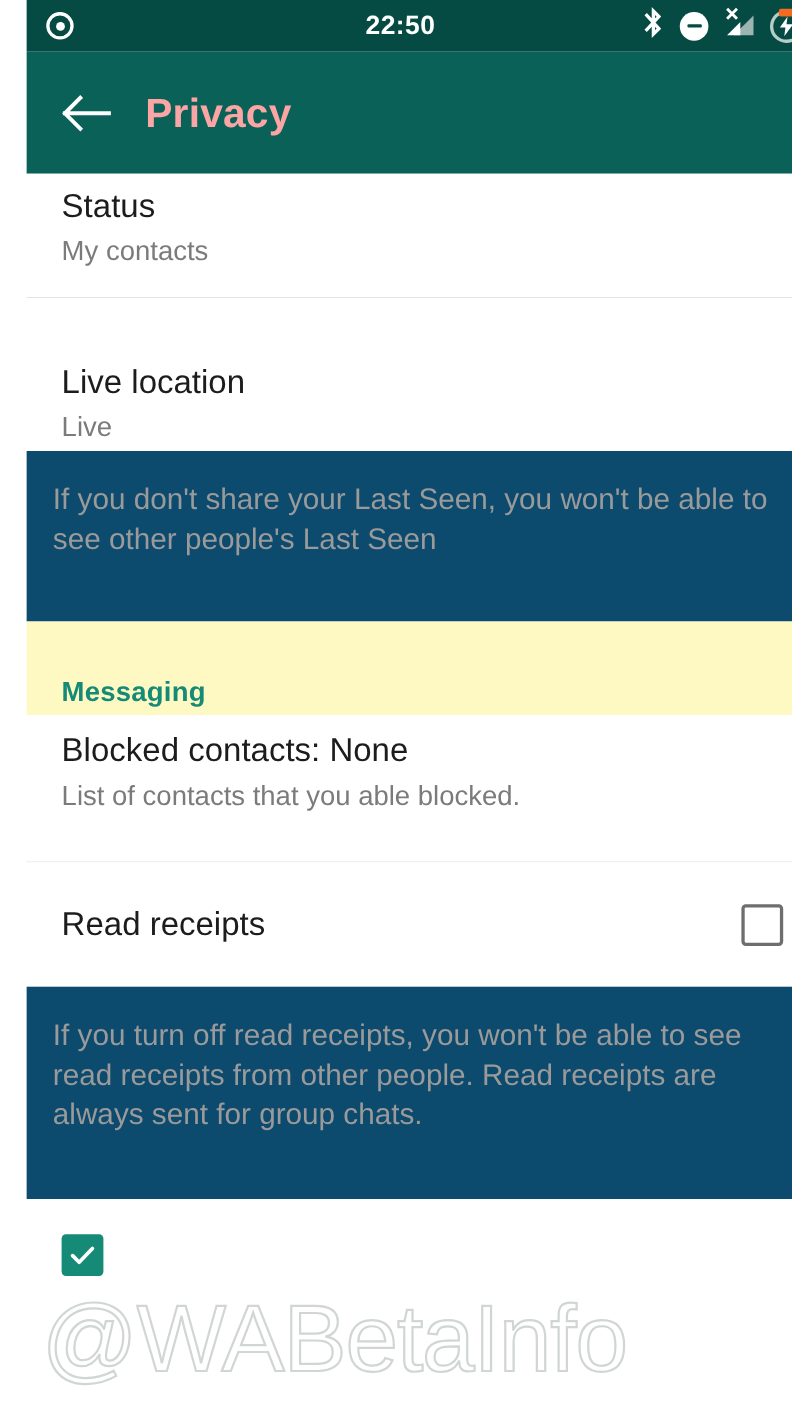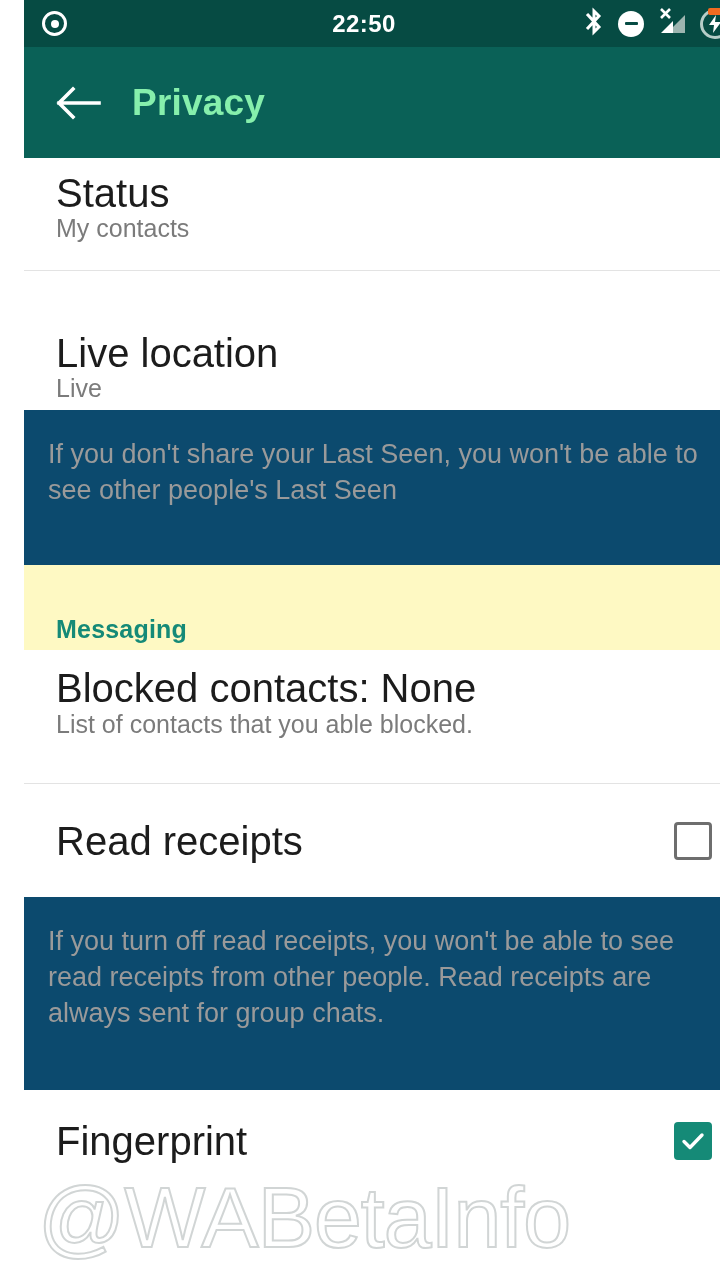--- a/index.html
+++ b/index.html
@@ -39,28 +39,28 @@
                     width:14px; height:7px; background:#f26b21; border-radius:2px; }
 
   
   #app-bar {
     position:absolute; top:47px; left:0; width:720px; height:111px;
     background:#0a6157;
     display:flex; align-items:center;
   }
   #back-button { width:108px; height:111px; display:flex; align-items:center;
                  justify-content:center; cursor:pointer; }
-  #app-title { color:#86efac; font-size:37px; font-weight:bold; letter-spacing:0.2px; }
+  #app-title { color:#fca5a5; font-size:37px; font-weight:bold; letter-spacing:0.2px; }
 
   
   #content { position:absolute; top:158px; left:0; width:720px; height:1122px;
              background:#ffffff; }
 
   .row { position:relative; background:#ffffff; padding:0 32px; }
-  .row-title { font-size:40px; color:#1c1c1c; line-height:1; }
+  .row-title { font-size:30px; color:#1c1c1c; line-height:1; }
   .row-sub   { font-size:25px; color:#7b7b7b; line-height:1; }
   .divider { height:1px; background:#e3e3e3; width:100%; }
 
   .info-block { background:#0c4a6e; padding:26px 24px 24px 24px; }
   .info-text { font-size:27px; color:#9a9a9a; line-height:1.34; }
 
   .section-header { background:#fef9c3; padding:30px 32px 0 32px; }
   .section-title { font-size:25px; font-weight:bold; color:#158a77; letter-spacing:0.2px; }
 
   .check-row { display:flex; align-items:center; justify-content:space-between;
@@ -161,21 +161,20 @@
       <div class="row-title">Read receipts</div>
       <div class="cb cb-off"></div>
     </div>
 
     <div class="info-block" style="height:193px;">
       <div class="info-text">If you turn off read receipts, you won't be able to see read receipts from other people. Read receipts are always sent for group chats.</div>
     </div>
 
 
     <div class="check-row" style="height:102px;">
-      <div class="row-title">Fingerprint</div>
       <div class="cb cb-on">
         <svg width="26" height="26" viewBox="0 0 26 26">
           <path d="M4 13.5 L10 19.5 L22 7" stroke="#ffffff" stroke-width="3.4" fill="none" stroke-linecap="round" stroke-linejoin="round"></path>
         </svg>
       </div>
     </div>
 
   </div>
 
   <div id="watermark">@WABetaInfo</div>

